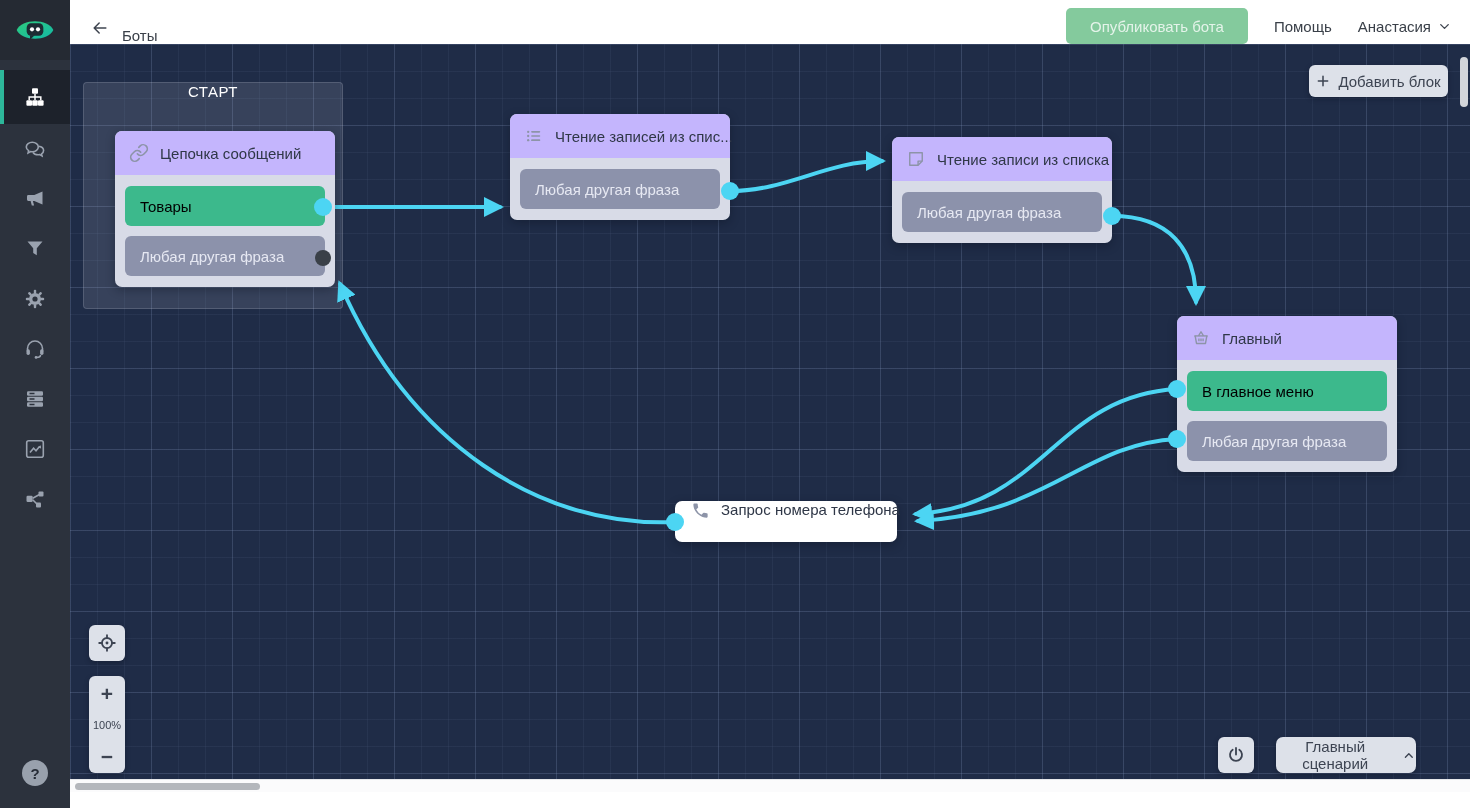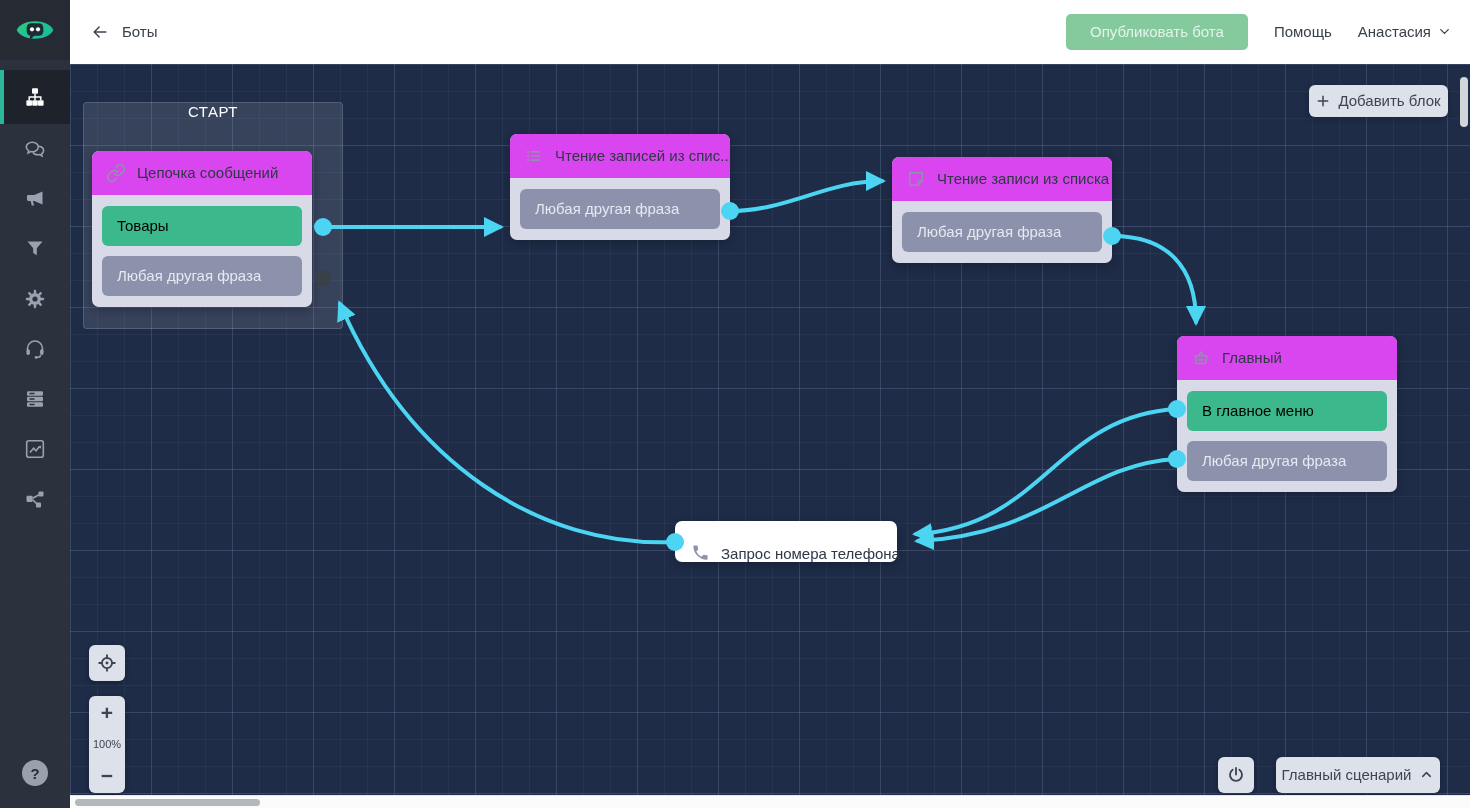--- a/index.html
+++ b/index.html
@@ -12,21 +12,21 @@
   .nav { margin-top:10px; }
   .nav-item { width:70px; height:50px; display:flex; align-items:center; justify-content:center; color:#9aa2af; cursor:pointer; position:relative; }
   .nav-item.active { background:#1d222b; color:#ffffff; height:54px; }
   .nav-item.active::before { content:""; position:absolute; left:0; top:0; bottom:0; width:4px; background:#2db79a; }
   .help-circle { position:absolute; bottom:22px; left:22px; width:26px; height:26px; border-radius:50%; background:#99a1ad; color:#262c36; font-size:15px; font-weight:700; display:flex; align-items:center; justify-content:center; cursor:pointer; }
 
   
   .main { flex:1; display:flex; flex-direction:column; }
 
   
-  .topbar { height:64px; background:#ffffff; display:flex; align-items:center; padding:0 18px 0 14px; box-shadow:0 1px 3px rgba(20,28,45,.10); position:relative; z-index:20; }
+  .topbar { height:44px; background:#ffffff; display:flex; align-items:flex-end; padding:0 18px 0 14px; box-shadow:0 1px 3px rgba(20,28,45,.10); position:relative; z-index:20; }
   .back-btn { width:32px; height:32px; display:flex; align-items:center; justify-content:center; cursor:pointer; }
   .topbar-title { font-size:15px; color:#3a4049; margin-left:6px; }
   .topbar-right { margin-left:auto; display:flex; align-items:center; gap:26px; }
   .publish-btn { background:#84ca9d; color:rgba(255,255,255,.78); border:none; border-radius:5px; height:36px; padding:8px 24px; font-size:15px; font-family:inherit; cursor:pointer; }
   .help-link { font-size:15px; color:#3a4049; cursor:pointer; }
   .user-menu { display:flex; align-items:center; gap:6px; font-size:15px; color:#3a4049; cursor:pointer; }
 
   
   .canvas { position:relative; width:1400px; height:748px; background-color:#1f2c47; overflow:hidden;
     background-image:
@@ -35,41 +35,41 @@
       linear-gradient(rgba(146,168,210,0.07) 1px, transparent 1px),
       linear-gradient(90deg, rgba(146,168,210,0.07) 1px, transparent 1px);
     background-size:81px 81px, 81px 81px, 27px 27px, 27px 27px; }
 
   .start-group { position:absolute; left:13px; top:38px; width:260px; height:227px; background:rgba(214,219,233,0.13); border:1px solid rgba(214,219,233,0.18); border-radius:4px; z-index:1; }
   .start-group-label { text-align:center; color:#ffffff; font-size:15px; font-weight:500; letter-spacing:.5px; }
 
   .wires { position:absolute; left:0; top:0; z-index:2; pointer-events:none; }
 
   .node { position:absolute; width:220px; border-radius:7px; background:#d8dbe7; box-shadow:0 3px 10px rgba(8,14,28,.35); z-index:3; cursor:pointer; }
-  .node-header { background:#d946ef; border-radius:7px 7px 0 0; height:44px; display:flex; align-items:center; gap:11px; padding:0 14px; font-size:15px; color:#2f3747; white-space:nowrap; }
+  .node-header { background:#c4b5fd; border-radius:7px 7px 0 0; height:44px; display:flex; align-items:center; gap:11px; padding:0 14px; font-size:15px; color:#2f3747; white-space:nowrap; }
   .node-header .nicon { color:#8d94a8; flex:0 0 auto; display:flex; }
   .node-body { padding:11px 10px; display:flex; flex-direction:column; gap:10px; }
   .node-btn { height:40px; border-radius:6px; display:flex; align-items:center; padding:8px 15px; font-size:15px; cursor:pointer; }
   .btn-green { background:#3cb98c; color:#000000; }
   .btn-gray { background:#8c92ab; color:#e6e8f2; }
-  .node-single { position:absolute; height:41px; background:#ffffff; border-radius:7px; box-shadow:0 3px 10px rgba(8,14,28,.35); display:flex; align-items:flex-end; gap:11px; padding:0 16px; font-size:15px; color:#2f3747; white-space:nowrap; z-index:3; cursor:pointer; }
+  .node-single { position:absolute; height:41px; background:#ffffff; border-radius:7px; box-shadow:0 3px 10px rgba(8,14,28,.35); display:flex; align-items:flex-start; gap:11px; padding:0 16px; font-size:15px; color:#2f3747; white-space:nowrap; z-index:3; cursor:pointer; }
   .node-single .nicon { color:#8d94a8; display:flex; }
 
   .port { position:absolute; border-radius:50%; z-index:5; cursor:pointer; }
   .port-cyan { width:18px; height:18px; background:#4cd5f3; }
   .port-dark { width:16px; height:16px; background:#3a4048; }
 
   .canvas-btn { position:absolute; background:#dde1e9; border:none; border-radius:6px; color:#3d4452; font-family:inherit; font-size:15px; display:flex; align-items:center; justify-content:center; gap:8px; cursor:pointer; box-shadow:0 2px 5px rgba(8,14,28,.35); z-index:10; }
   .add-block-btn { left:1239px; top:21px; width:139px; height:32px; }
   .crosshair-btn { left:19px; top:581px; width:36px; height:36px; }
   .zoom-pill { position:absolute; left:19px; top:632px; width:36px; height:97px; background:#dde1e9; border-radius:6px; display:flex; flex-direction:column; align-items:center; justify-content:space-between; padding:2px 0; box-shadow:0 2px 5px rgba(8,14,28,.35); z-index:10; }
   .zoom-btn { width:36px; height:30px; background:none; border:none; font-size:21px; font-weight:700; color:#3d4452; cursor:pointer; font-family:inherit; line-height:1; }
   .zoom-level { font-size:11px; color:#3d4452; }
   .power-btn { left:1148px; top:693px; width:36px; height:36px; }
-  .scenario-btn { left:1206px; top:693px; width:164px; height:36px; }
+  .scenario-btn { left:1206px; top:693px; width:140px; height:36px;border-radius:7px; }
 
   .hscroll-track { position:absolute; left:0; bottom:0; width:1400px; height:13px; background:#fbfbfc; border-top:1px solid #e6e8ea; z-index:15; }
   .hscroll-thumb { position:absolute; left:5px; top:3px; width:185px; height:7px; border-radius:4px; background:#b4b7bc; cursor:pointer; }
   .vscroll-thumb { position:absolute; right:2px; top:13px; width:8px; height:50px; border-radius:4px; background:#d2d5da; z-index:15; cursor:pointer; }
 </style>
 </head>
 <body>
 
 <div class="app">
 
@@ -223,21 +223,21 @@
         <g stroke="#4cd5f3" stroke-width="4" fill="none" stroke-linecap="round">
           <path d="M253 163 H 430" marker-end="url(#arrow)"></path>
           <path d="M660 147 C 718 147 756 117 812 117" marker-end="url(#arrow)"></path>
           <path d="M1042 172 C 1098 172 1126 203 1126 258" marker-end="url(#arrow)"></path>
           <path d="M1107 345 C 985 352 975 462 846 470" marker-end="url(#arrow)"></path>
           <path d="M1107 395 C 1012 400 980 470 848 477" marker-end="url(#arrow)"></path>
           <path d="M605 478 C 470 484 340 400 270 240" marker-end="url(#arrow)"></path>
         </g>
       </svg>
 
-      <div class="node" style="left:22px; top:87px;">
+      <div class="node" style="left:45px; top:87px;">
         <div class="node-header">
           <span class="nicon">
             <svg width="20" height="20" viewBox="0 0 24 24" fill="none" stroke="currentColor" stroke-width="2" stroke-linecap="round" stroke-linejoin="round">
               <path d="M10 13a5 5 0 0 0 7.54.54l3-3a5 5 0 0 0-7.07-7.07l-1.72 1.71"></path>
               <path d="M14 11a5 5 0 0 0-7.54-.54l-3 3a5 5 0 0 0 7.07 7.07l1.71-1.71"></path>
             </svg>
           </span>
           <span>Цепочка сообщений</span>
         </div>
         <div class="node-body">

